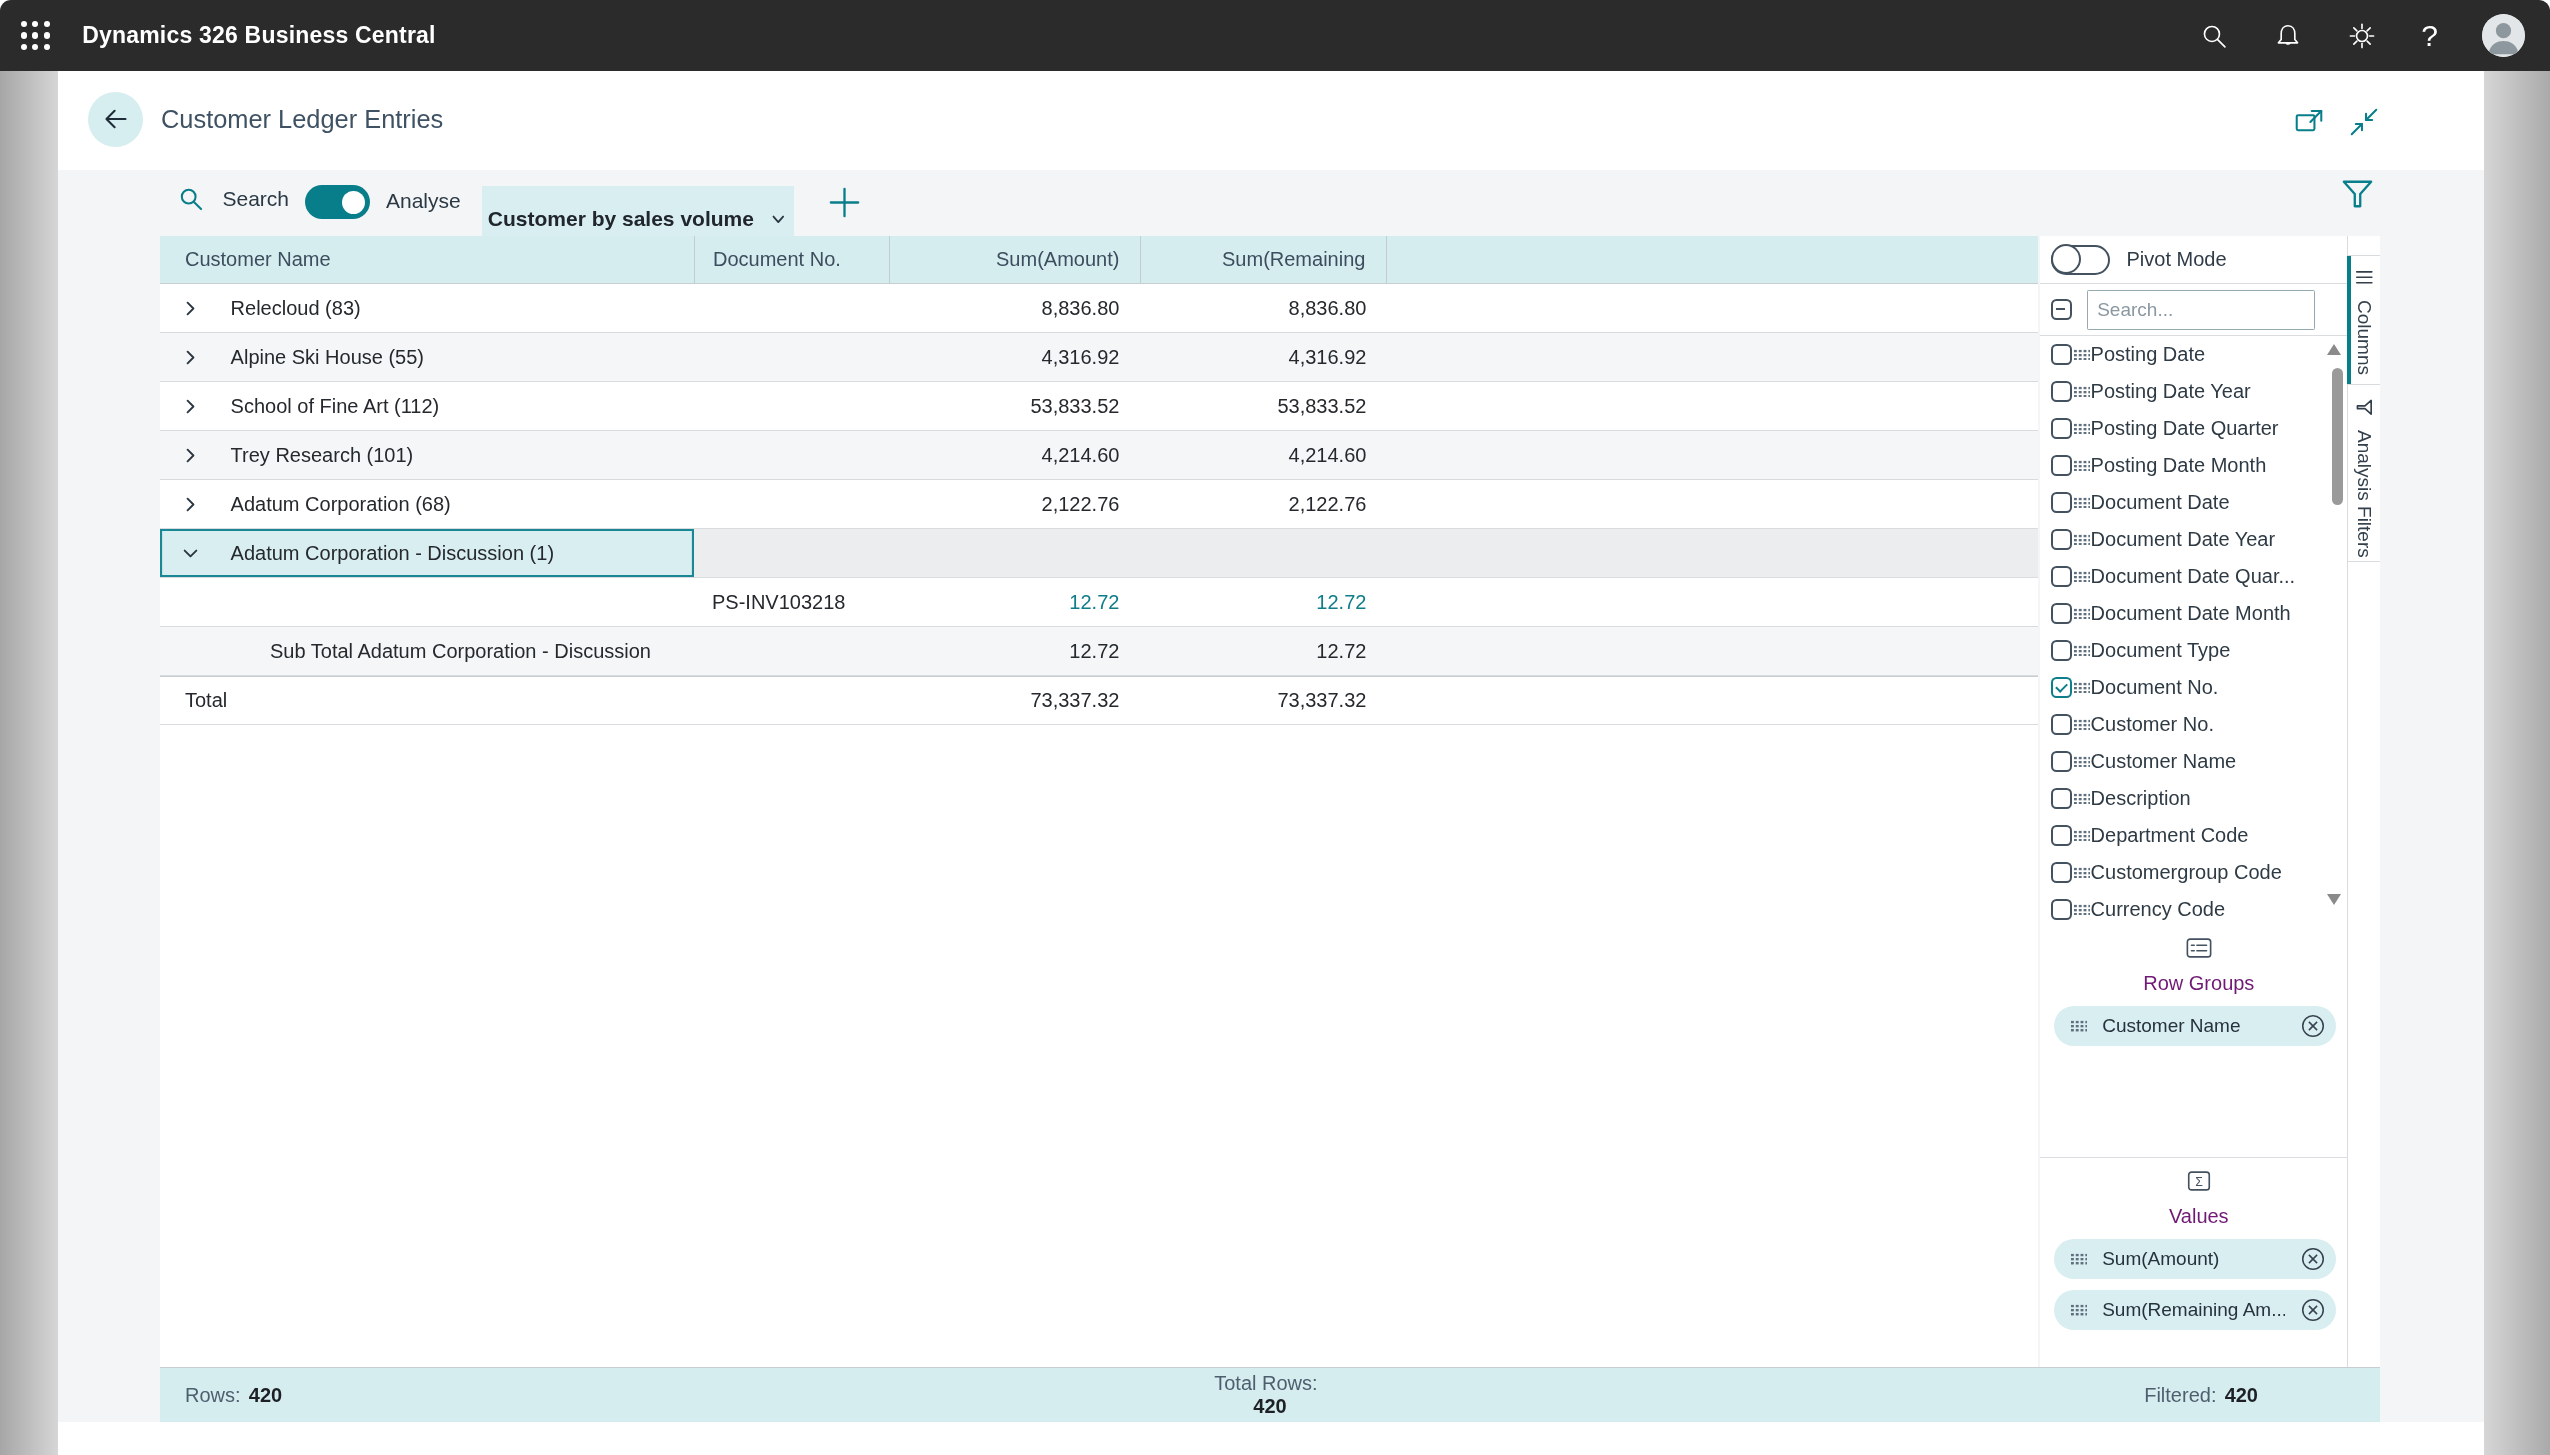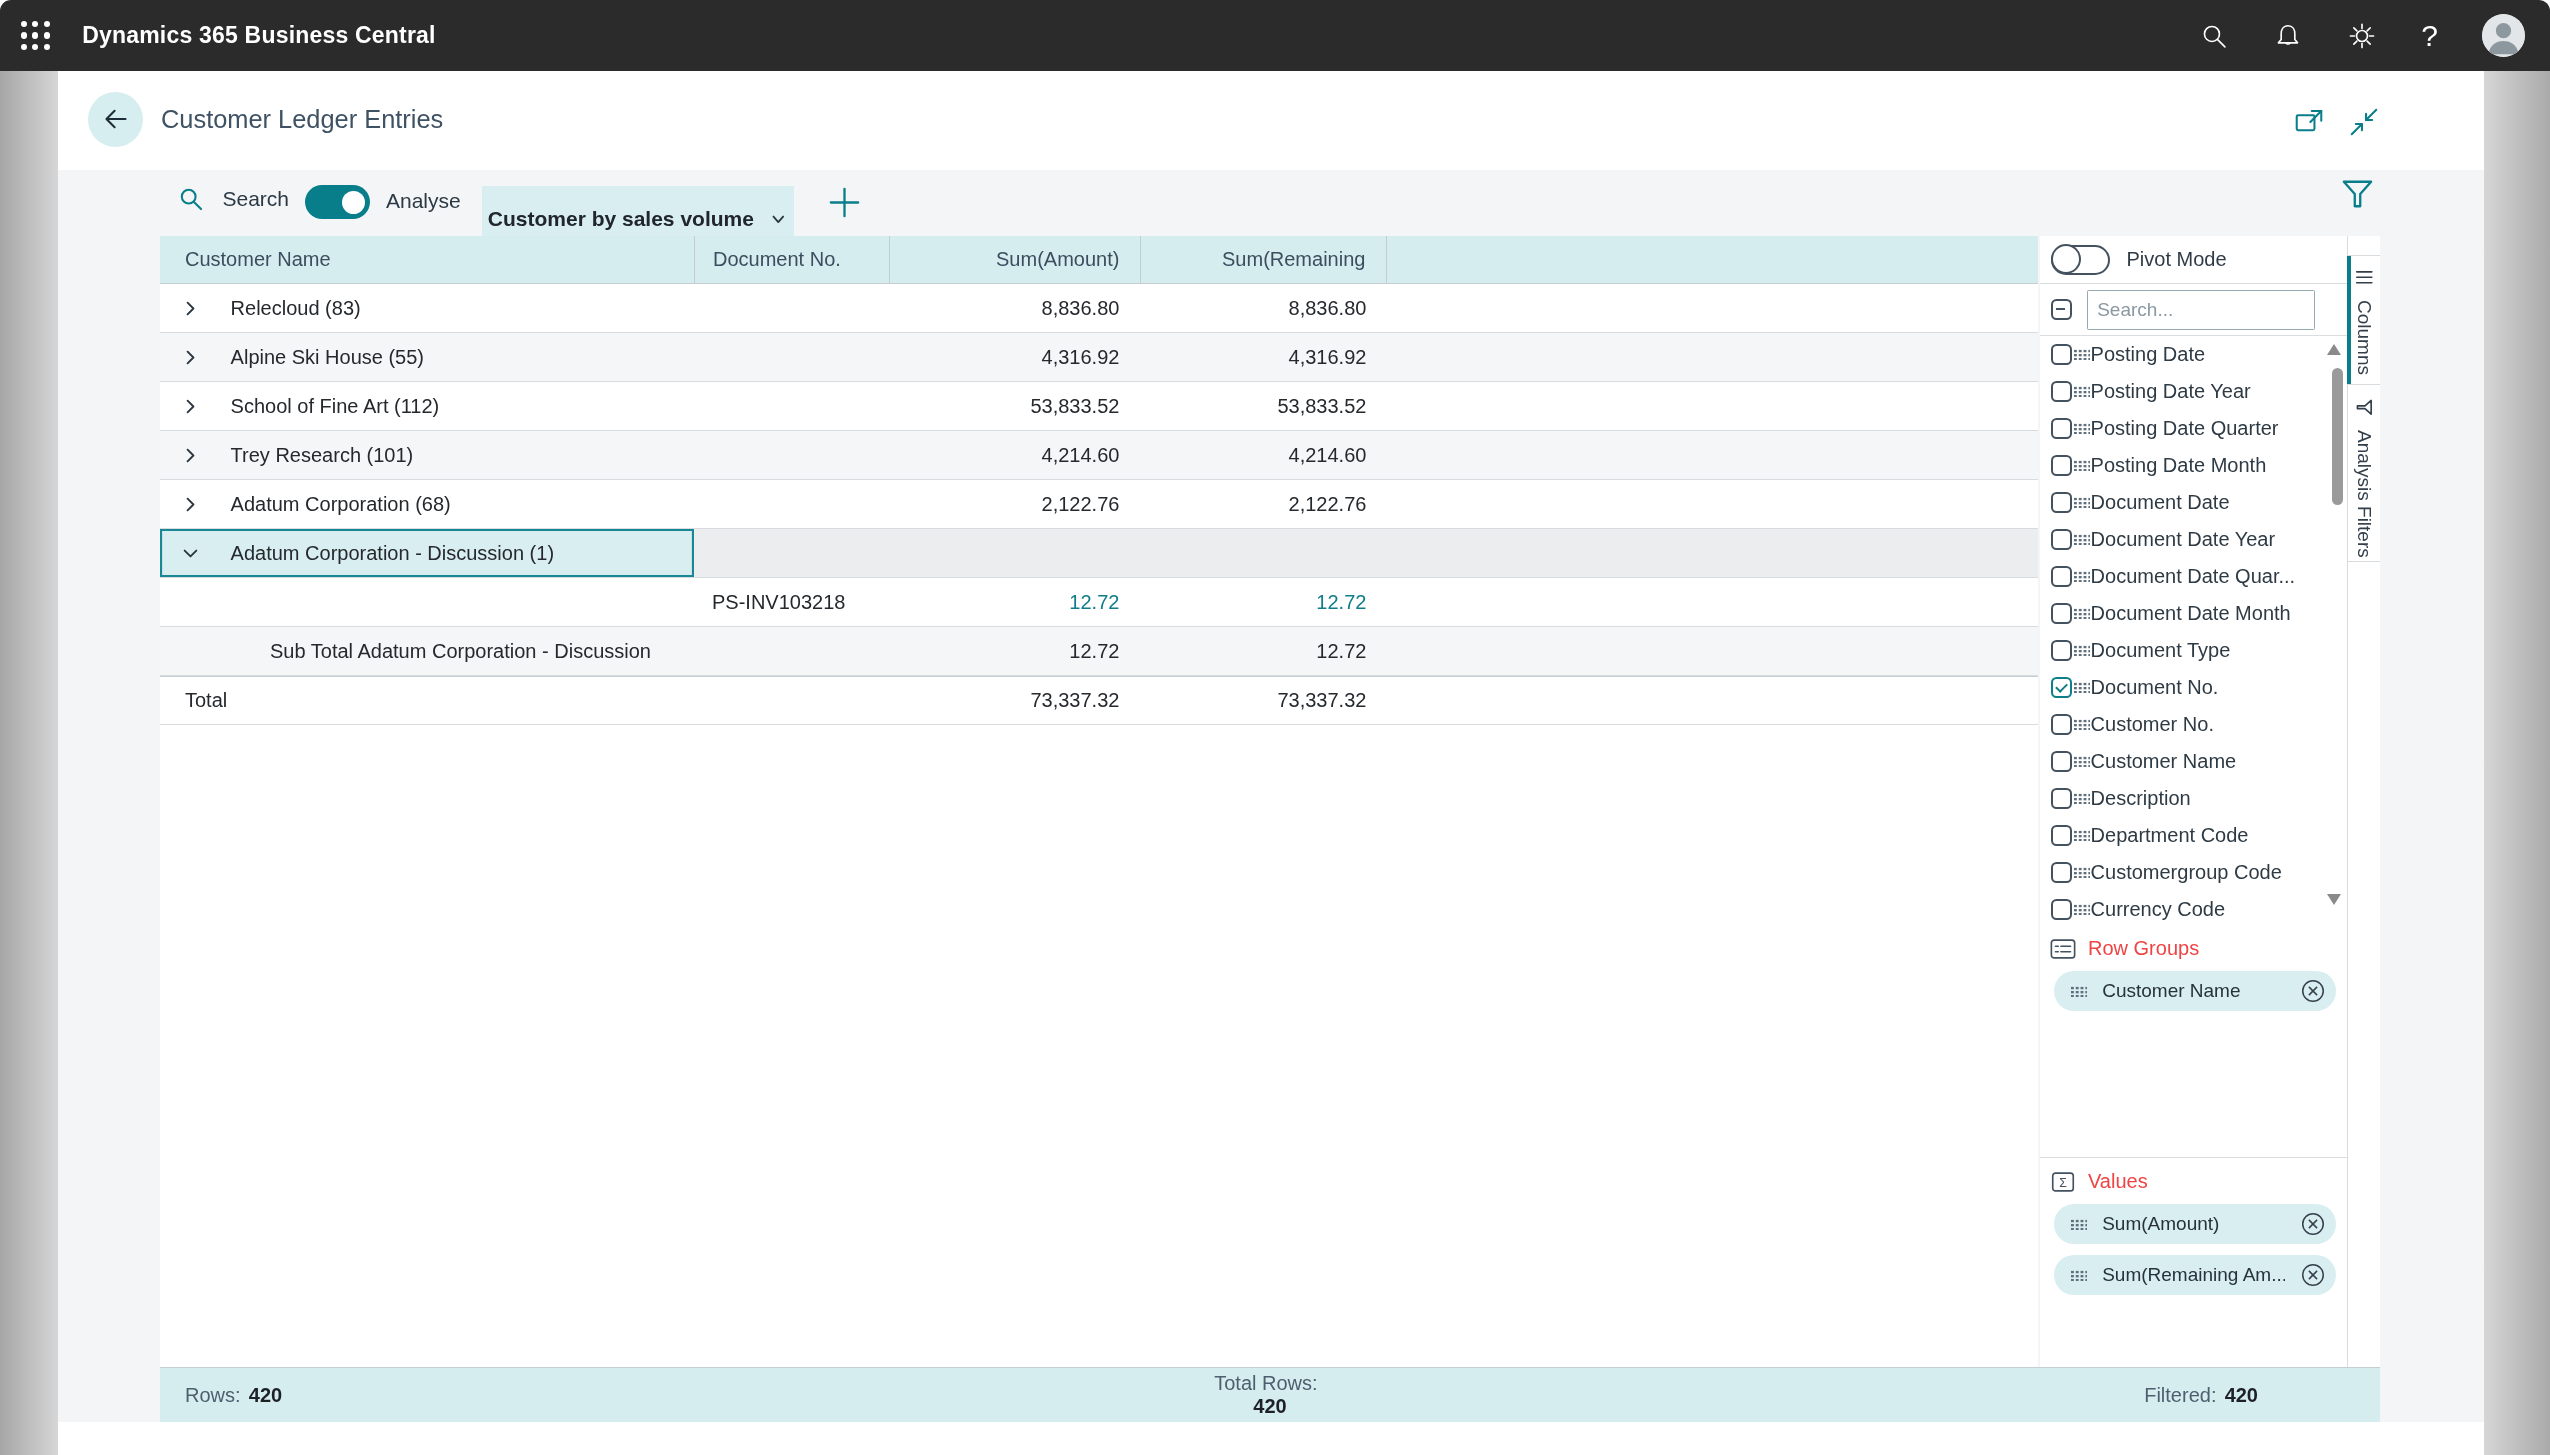--- a/index.html
+++ b/index.html
@@ -97,21 +97,21 @@
   .field-list{position:absolute;left:0;top:100px;width:100%;height:588px;overflow:hidden;}
   .field-item{height:37px;display:flex;align-items:center;gap:1px;padding-left:11px;box-sizing:border-box;cursor:pointer;}
   .dots{width:17px;height:11.7px;flex:none;
         background-image:radial-gradient(circle,#5f6f7d 1.4px,transparent 1.6px);background-size:4.8px 4.1px;}
   .flabel{font-size:20px;color:#2e3a44;white-space:nowrap;}
   .sb-up{position:absolute;right:6.9px;top:108px;width:0;height:0;border-left:7.6px solid transparent;border-right:7.6px solid transparent;border-bottom:11px solid #8a8a8a;}
   .sb-thumb{position:absolute;right:5.5px;top:132px;width:11px;height:137px;border-radius:5.5px;background:#9a9a9a;cursor:pointer;}
   .sb-down{position:absolute;right:6.9px;top:658px;width:0;height:0;border-left:7.6px solid transparent;border-right:7.6px solid transparent;border-top:11px solid #8a8a8a;}
   .section-rowgroups{position:absolute;left:0;top:689px;width:100%;height:233px;border-bottom:0.7px solid #dadde0;box-sizing:border-box;}
   .section-values{position:absolute;left:0;top:922px;width:100%;height:210px;}
-  .section-header{display:flex;align-items:center;gap:12.4px;padding:12.4px 0 0 9.6px;font-size:20px;color:#ef4444;}
+  .section-header{display:flex;align-items:center;gap:12.4px;padding:12.4px 0 0 9.6px;font-size:20px;color:#701a75;flex-direction:column;}
   .sec-icon{width:26px;height:22px;stroke:#44525f;fill:none;stroke-width:2.4;stroke-linecap:round;flex:none;}
   .pill{margin:11px 12.4px 0 13.7px;height:40px;border-radius:20px;background:#d9eef1;display:flex;align-items:center;
         gap:15px;padding:0 9.6px 0 16.5px;box-sizing:border-box;cursor:pointer;}
   .plabel{flex:1;font-size:19px;color:#27323c;white-space:nowrap;overflow:hidden;}
   .remove{width:26px;height:26px;stroke:#36424d;stroke-width:2.2;fill:none;flex:none;cursor:pointer;}
 
   
   .tab-strip{position:absolute;left:2289px;top:165px;width:33px;height:1132px;background:#fff;
              border-left:0.7px solid #d9dcdf;box-sizing:border-box;}
   .vtab{position:absolute;left:0;width:100%;display:flex;flex-direction:column;align-items:center;gap:12.4px;
@@ -145,21 +145,21 @@
       <i></i>
         <i></i>
         <i></i>
         <i></i>
         <i></i>
         <i></i>
         <i></i>
         <i></i>
         <i></i>
     </div>
-    <div class="topbar-title">Dynamics 365 Business Central</div>
+    <div class="topbar-title">Dynamics 326 Business Central</div>
     <div class="topbar-right">
       <svg class="tb-icon" viewBox="0 0 44 44">
           <circle cx="19" cy="19" r="11"></circle>
           <line x1="27" y1="27" x2="38" y2="38"></line>
         </svg>
       <svg class="tb-icon" viewBox="0 0 44 44">
           <path d="M22 7 C15 7 12 13 12 19 V27 L8 32 H36 L32 27 V19 C32 13 29 7 22 7 Z"></path>
           <path d="M19 32 a3.5 3.5 0 0 0 6 0"></path>
         </svg>
       <svg class="tb-icon" viewBox="0 0 44 44">

